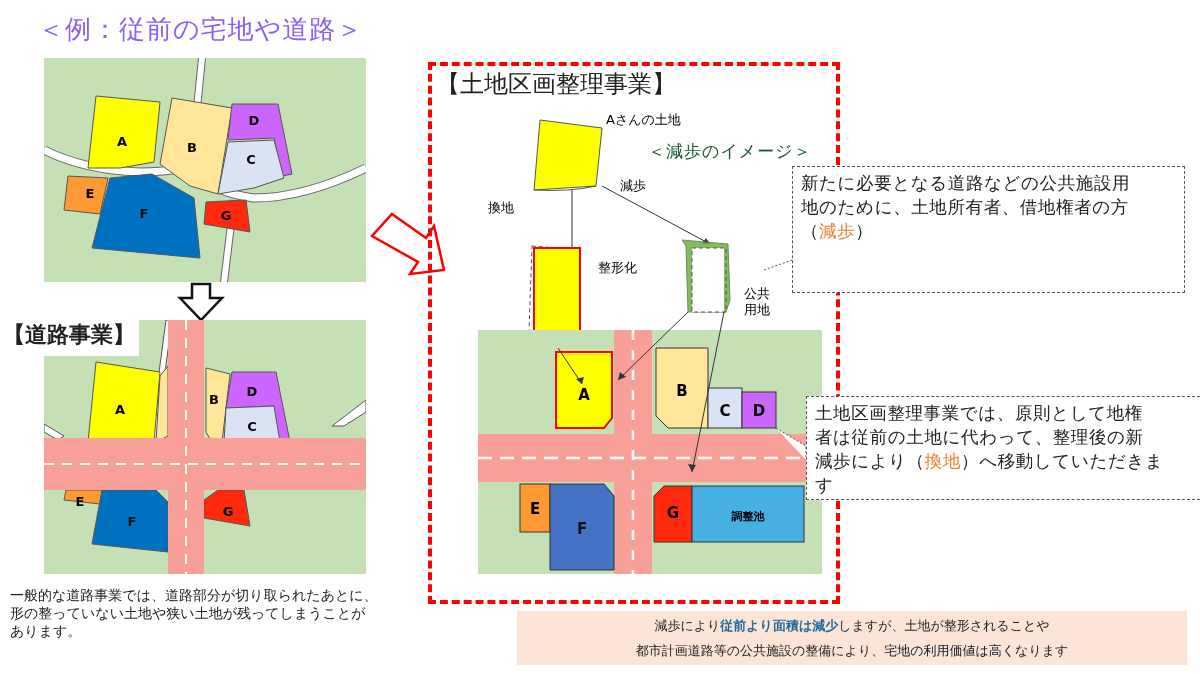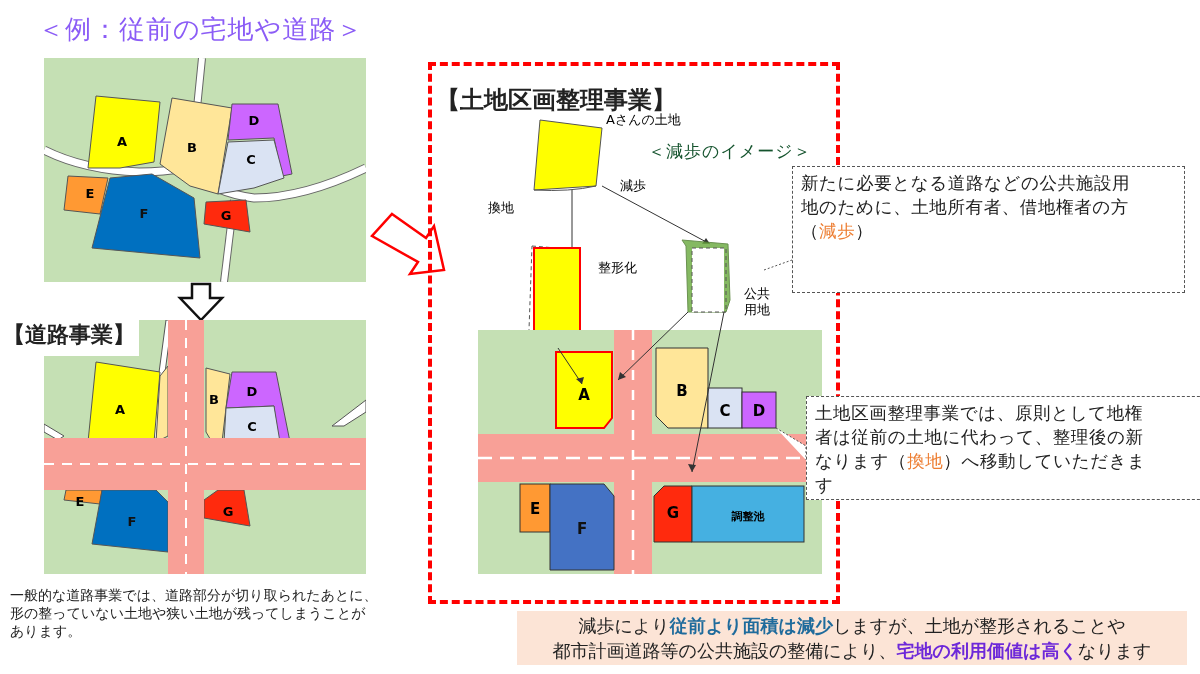--- a/index.html
+++ b/index.html
@@ -1,29 +1,29 @@
 <!DOCTYPE html>
 <html><head>
 <meta charset="utf-8">
 <style>
   html, body { margin:0; padding:0; background:#ffffff; }
   body { width:1200px; height:674px; position:relative; overflow:hidden;
          font-family:"DejaVu Sans","Liberation Sans",sans-serif; color:#222; }
   .abs { position:absolute; }
   .heading-example { left:38px; top:12px; font-size:26px; letter-spacing:1px; color:#8b5cf6; }
   .heading-road { left:1px; top:318px; font-size:22px; font-weight:bold; background:#fff; padding:2px 4px 6px 2px; z-index:3; }
-  .heading-lr { left:436px; top:68px; font-size:24px; font-weight:bold; z-index:3;margin-top:16px; }
+  .heading-lr { left:436px; top:68px; font-size:24px; font-weight:normal; z-index:3; }
   .caption-left { left:10px; top:586px; width:420px; font-size:14px; line-height:18px; color:#222; }
   .callout { background:#fff; border:1px dashed #555; font-size:17.5px; line-height:24px; letter-spacing:0.6px; color:#222; padding:4px 8px; box-sizing:border-box; z-index:4; }
   .callout-1 { left:792px; top:166px; width:393px; height:127px; }
   .callout-2 { left:806px; top:396px; width:444px; height:104px; }
   .orange { color:#ed7d31; }
-  .summary { left:517px; top:611px; width:670px; height:54px; background:#fce4d6; text-align:center; font-size:18px; line-height:25px; color:#222; padding-top:2px; box-sizing:border-box; }
+  .summary { left:517px; top:611px; width:670px; height:54px; background:#fce4d6; text-align:center; font-size:13px; line-height:25px; color:#222; padding-top:2px; box-sizing:border-box; }
   .blue { color:#1f6b9c; font-weight:bold; }
-  .red { color:#6d28d9; font-weight:bold; }
+  .red { color:#0f172a; font-weight:normal; }
   .label-sm { font-size:13px; color:#333; }
   .imagine { left:648px; top:140px; font-size:17px; letter-spacing:1px; color:#14532d; }
   svg text { font-family:"DejaVu Sans","Liberation Sans",sans-serif; }
 </style>
 </head>
 <body>
 
 <div class="abs heading-example">＜例：従前の宅地や道路＞</div>
 
 <svg class="abs" style="left:44px;top:58px" width="322" height="224" viewBox="0 0 322 224">
@@ -165,20 +165,20 @@
 
 <div class="abs callout callout-1">
   <div>新たに必要となる道路などの公共施設用</div>
   <div>地のために、土地所有者、借地権者の方</div>
   <div><span>（</span><span class="orange">減歩</span><span>）</span></div>
 </div>
 
 <div class="abs callout callout-2">
   <div>土地区画整理事業では、原則として地権</div>
   <div>者は従前の土地に代わって、整理後の新</div>
-  <div><span>なります（</span><span class="orange">換地</span><span>）へ移動していただきま</span></div>
+  <div><span>減歩により（</span><span class="orange">換地</span><span>）へ移動していただきま</span></div>
   <div>す</div>
 </div>
 
 <div class="abs summary">
   <div><span>減歩により</span><span class="blue">従前より面積は減少</span><span>しますが、土地が整形されることや</span></div>
   <div><span>都市計画道路等の公共施設の整備により、</span><span class="red">宅地の利用価値は高く</span><span>なります</span></div>
 </div>
 
 </body></html>

